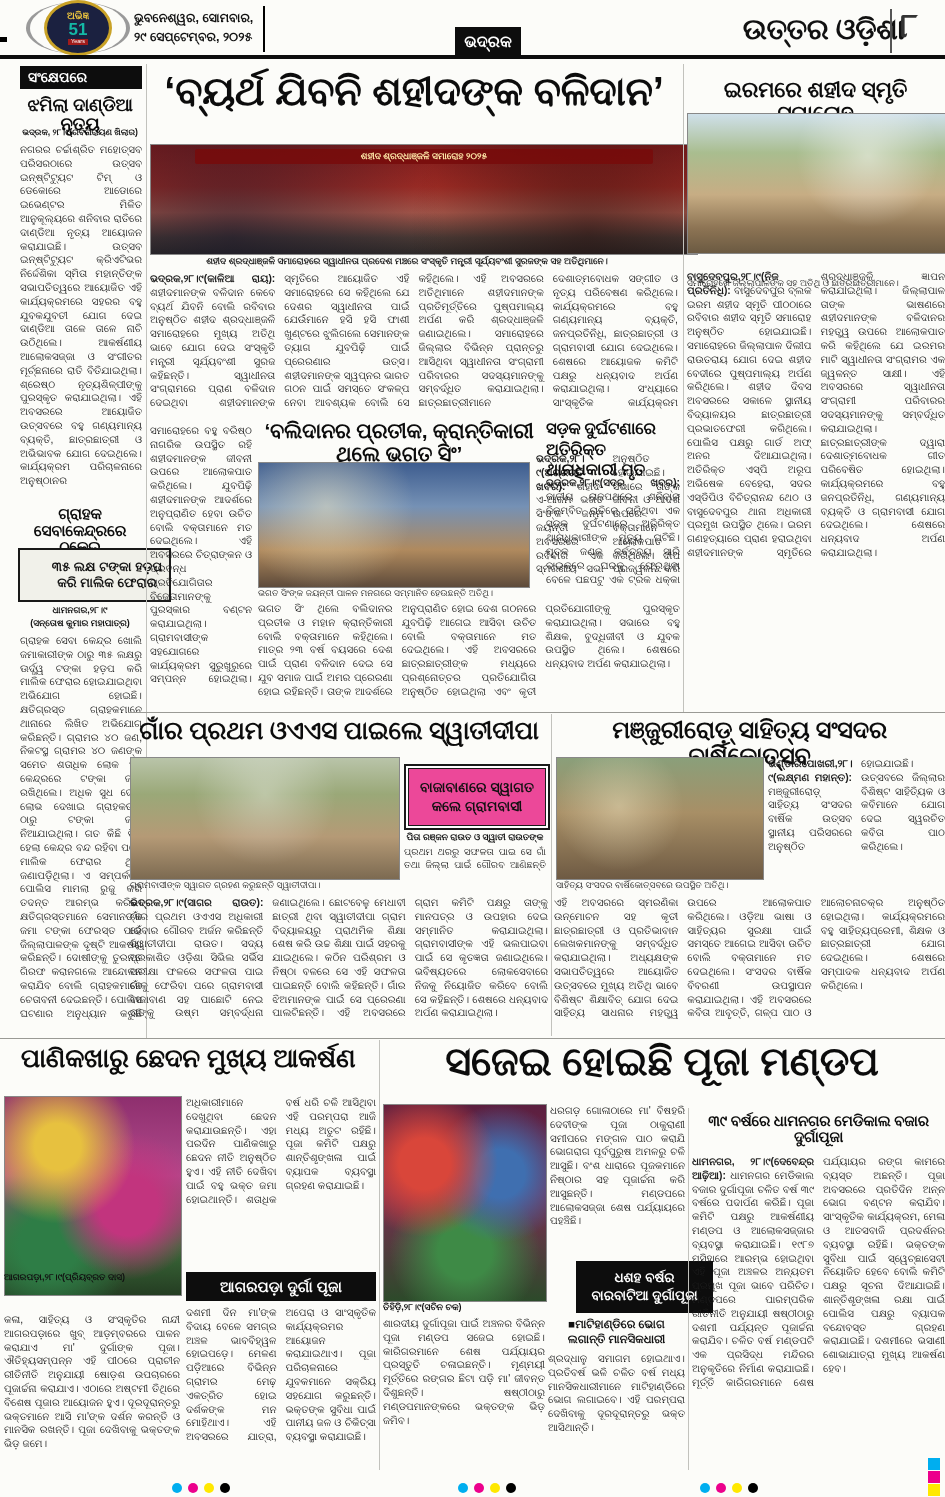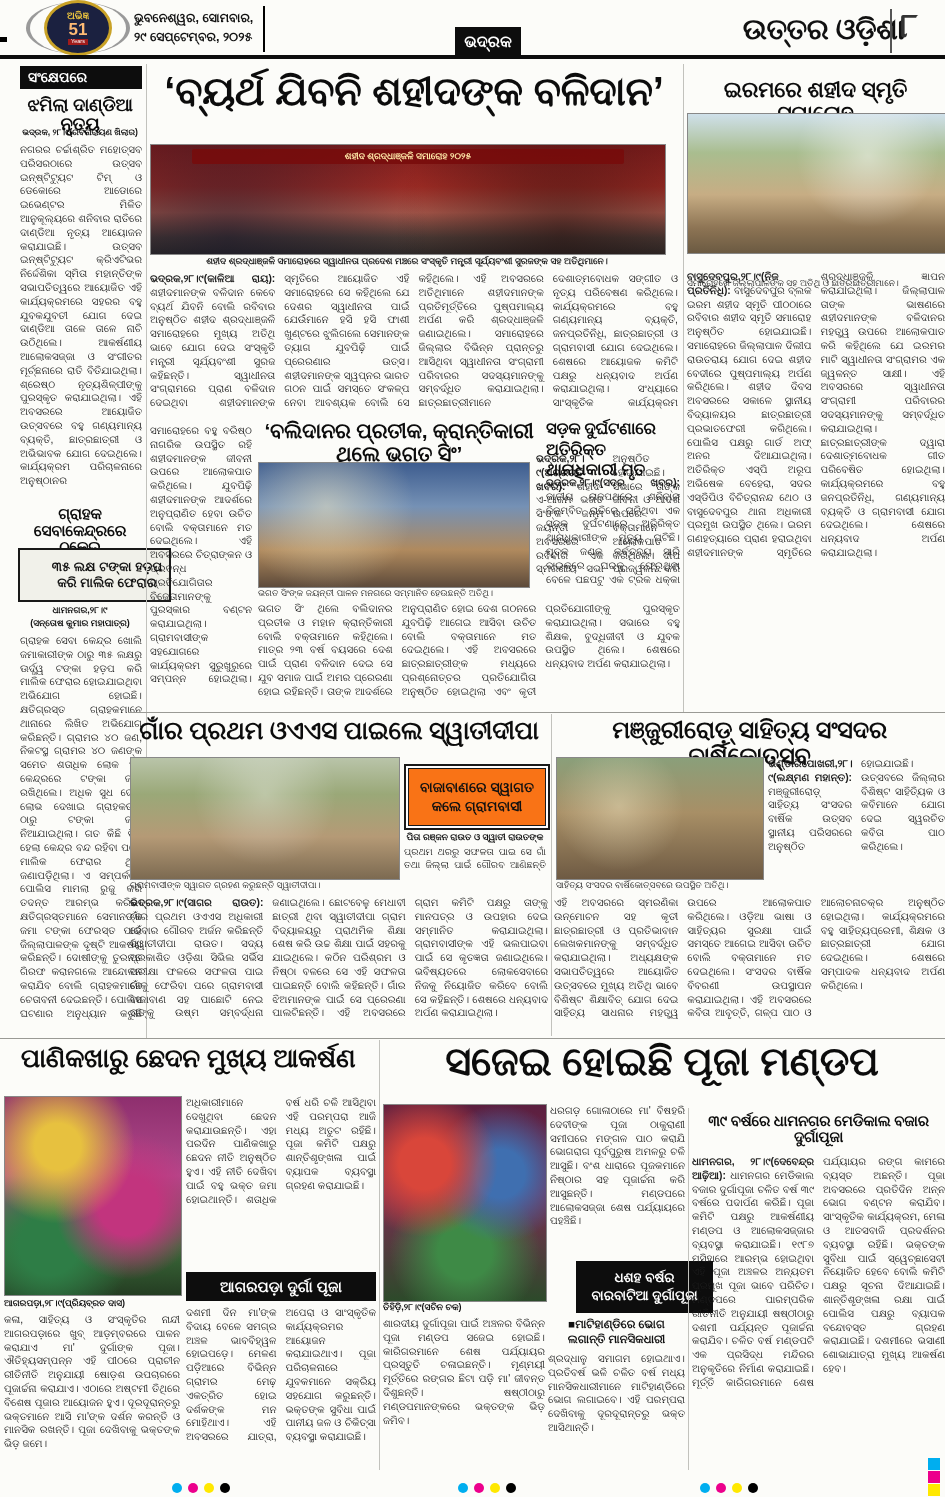--- a/index.html
+++ b/index.html
@@ -8,37 +8,37 @@
   .abs{position:absolute;}
   .hl{font-weight:bold;color:#0c0c0c;text-align:center;line-height:1.08;letter-spacing:-.3px;}
   .body-txt{font-size:10.3px;line-height:1.34;text-align:justify;color:#1c1c1c;overflow:hidden;column-gap:9px;}
   .c1{column-count:1}.c2{column-count:2}.c3{column-count:3}.c4{column-count:4}
   .dl{font-weight:bold;}
   .cap{font-size:9px;color:#222;line-height:1.25;overflow:hidden;}
   .photo{overflow:hidden;border:1px solid #888;}
   .blackbox{background:#0d0d0d;color:#fff;font-weight:bold;display:flex;align-items:center;justify-content:center;text-align:center;}
   .vrule{background:#c2c2bd;width:1px;}
   .hrule{background:#9a9a95;height:1px;}
-  .ph-main{background:radial-gradient(circle at 15% 85%,rgba(20,20,40,.55),transparent 45%),radial-gradient(circle at 80% 80%,rgba(30,10,10,.5),transparent 40%),linear-gradient(180deg,#7d1c1c 0%,#9e2b24 38%,#a8574a 62%,#4a3a35 85%,#2f2a28 100%);}
+  .ph-main{background:radial-gradient(circle at 15% 85%,rgba(20,20,40,.55),transparent 45%),radial-gradient(circle at 80% 80%,rgba(30,10,10,.5),transparent 40%),linear-gradient(180deg,#7d1c1c 0%,#9e2b24 38%,#a8574a 62%,#4a3a35 85%,#2f2a28 100%);padding-left:32px;}
   .ph-iram{background:radial-gradient(circle at 70% 30%,rgba(255,255,255,.5),transparent 35%),linear-gradient(180deg,#cfe0ea 0%,#a9bd8f 28%,#c7ad84 58%,#8d7454 82%,#6b5a42 100%);}
   .ph-bhagat{background:radial-gradient(circle at 25% 35%,rgba(250,240,200,.5),transparent 40%),linear-gradient(180deg,#3e5d8f 0%,#7591b5 35%,#b08a5e 70%,#5d4a3a 100%);}
   .ph-oas{background:radial-gradient(circle at 50% 30%,rgba(255,255,255,.35),transparent 45%),linear-gradient(180deg,#b9c4a9 0%,#9aa878 30%,#b59a76 65%,#7c6a51 100%);}
   .ph-sahitya{background:radial-gradient(circle at 30% 40%,rgba(255,245,210,.4),transparent 40%),linear-gradient(180deg,#8a9f7a 0%,#a88f66 45%,#6e5a43 100%);}
   .ph-durga1{background:radial-gradient(circle at 30% 25%,#e7c13f 0 12%,transparent 40%),radial-gradient(circle at 70% 55%,#c2347e 0 18%,transparent 45%),radial-gradient(circle at 25% 75%,#2e7d46 0 15%,transparent 42%),linear-gradient(180deg,#8e2f6e 0%,#b24a8c 40%,#3c6b3a 75%,#243d22 100%);}
   .ph-durga2{background:radial-gradient(circle at 25% 30%,#d9463a 0 14%,transparent 40%),radial-gradient(circle at 72% 35%,#3f6fb0 0 14%,transparent 40%),radial-gradient(circle at 50% 75%,#3e8a46 0 16%,transparent 45%),linear-gradient(180deg,#5b1f3f 0%,#7a2d52 45%,#2c4a2a 100%);}
   .banner{position:absolute;top:4px;left:8%;width:84%;background:rgba(120,10,10,.85);color:#ffe9a8;font-size:9px;font-weight:bold;text-align:center;padding:2px 0;border-radius:2px;}
   .reg-dot{position:absolute;width:10px;height:10px;border-radius:50%;}
   .reg-sq{position:absolute;width:12px;height:12px;}
   .logo-ring{position:absolute;left:26px;top:2px;width:96px;height:52px;border-left:4px solid #9a9a9a;border-right:4px solid #9a9a9a;border-radius:50%;display:flex;align-items:center;justify-content:center;}
   .logo-oval{width:62px;height:50px;background:#1b2140;border:3px solid #c9a227;border-radius:50%;display:flex;flex-direction:column;align-items:center;justify-content:center;line-height:1;}
   .logo-top{color:#e7c13f;font-size:10px;font-weight:bold;}
-  .logo-num{color:#fdba74;font-size:17px;font-weight:bold;}
+  .logo-num{color:#14b8a6;font-size:17px;font-weight:bold;}
   .logo-years{color:#fff;background:#a01b1b;font-size:5.5px;padding:0 3px;margin-top:1px;}
   .boxed-sub{border:2px solid #1a1a1a;background:#f1f1ea;font-weight:bold;text-align:center;}
-  .inset-box{border:2px solid #1a1a1a;box-shadow:0 0 0 2px #fff inset,0 0 0 3px #1a1a1a inset;background:#f97316;font-weight:bold;text-align:center;display:flex;flex-direction:column;justify-content:center;}
+  .inset-box{border:2px solid #1a1a1a;box-shadow:0 0 0 2px #fff inset,0 0 0 3px #1a1a1a inset;background:#ec4899;font-weight:bold;text-align:center;display:flex;flex-direction:column;justify-content:center;}
 </style>
 </head>
 <body>
 
 <div id="page">
 
   <div class="abs" style="left:0;top:37px;width:7px;height:5px;background:#000;"></div>
 
   <div class="logo-ring">
     <div class="logo-oval">
@@ -148,21 +148,21 @@
   <div class="abs body-txt c2" style="left:768px;top:757px;width:177px;height:122px;">
     <b class="dl">ଭଣ୍ଡାରିପୋଖରୀ,୨୮।୯(ଲକ୍ଷ୍ମଣ ମହାନ୍ତ):</b>
     <span>ମଞ୍ଜୁରୀରୋଡ଼୍ ସାହିତ୍ୟ ସଂସଦର ବାର୍ଷିକ ଉତ୍ସବ ସ୍ଥାନୀୟ ପରିସରରେ ଅନୁଷ୍ଠିତ ହୋଇଯାଇଛି। ଉତ୍ସବରେ ଜିଲ୍ଲାର ବିଶିଷ୍ଟ ସାହିତ୍ୟିକ ଓ କବିମାନେ ଯୋଗ ଦେଇ ସ୍ୱରଚିତ କବିତା ପାଠ କରିଥିଲେ।</span>
   </div>
   <div class="abs body-txt c3" style="left:554px;top:896px;width:391px;height:140px;">ଏହି ଅବସରରେ ସ୍ମରଣିକା ଉନ୍ମୋଚନ ସହ କୃତୀ ଛାତ୍ରଛାତ୍ରୀ ଓ ପ୍ରତିଭାବାନ ଲେଖକମାନଙ୍କୁ ସମ୍ବର୍ଦ୍ଧିତ କରାଯାଇଥିଲା। ଅଧ୍ୟକ୍ଷଙ୍କ ସଭାପତିତ୍ୱରେ ଆୟୋଜିତ ଉତ୍ସବରେ ମୁଖ୍ୟ ଅତିଥି ଭାବେ ବିଶିଷ୍ଟ ଶିକ୍ଷାବିତ୍ ଯୋଗ ଦେଇ ସାହିତ୍ୟ ସାଧନାର ମହତ୍ତ୍ୱ ଉପରେ ଆଲୋକପାତ କରିଥିଲେ। ଓଡ଼ିଆ ଭାଷା ଓ ସାହିତ୍ୟର ସୁରକ୍ଷା ପାଇଁ ସମସ୍ତେ ଆଗେଇ ଆସିବା ଉଚିତ ବୋଲି ବକ୍ତାମାନେ ମତ ଦେଇଥିଲେ। ସଂସଦର ବାର୍ଷିକ ବିବରଣୀ ଉପସ୍ଥାପନ କରାଯାଇଥିଲା। ଏହି ଅବସରରେ କବିତା ଆବୃତ୍ତି, ଗଳ୍ପ ପାଠ ଓ ଆଲୋଚନାଚକ୍ର ଅନୁଷ୍ଠିତ ହୋଇଥିଲା। କାର୍ଯ୍ୟକ୍ରମରେ ବହୁ ସାହିତ୍ୟପ୍ରେମୀ, ଶିକ୍ଷକ ଓ ଛାତ୍ରଛାତ୍ରୀ ଯୋଗ ଦେଇଥିଲେ। ଶେଷରେ ସମ୍ପାଦକ ଧନ୍ୟବାଦ ଅର୍ପଣ କରିଥିଲେ।</div>
 
   <div class="abs hrule" style="left:0;top:1038px;width:945px;"></div>
 
   <div class="abs hl" style="left:2px;top:1044px;width:372px;font-size:26px;">ପାଣିକଖାରୁ ଛେଦନ ମୁଖ୍ୟ ଆକର୍ଷଣ</div>
   <div class="abs photo ph-durga1" style="left:4px;top:1096px;width:176px;height:198px;"></div>
-  <div class="abs" style="left:4px;top:1298px;width:176px;font-size:9px;font-weight:bold;">ଆଗରପଡ଼ା,୨୮।୯(ପ୍ରିୟବ୍ରତ ଦାସ)</div>
+  <div class="abs" style="left:4px;top:1272px;width:176px;font-size:9px;font-weight:bold;">ଆଗରପଡ଼ା,୨୮।୯(ପ୍ରିୟବ୍ରତ ଦାସ)</div>
   <div class="abs body-txt c1" style="left:4px;top:1313px;width:176px;height:157px;">କଳା, ସାହିତ୍ୟ ଓ ସଂସ୍କୃତିର ନାନ୍ଦୀ ଆଗରପଡ଼ାରେ ଖୁବ୍ ଆଡ଼ମ୍ବରରେ ପାଳନ କରାଯାଏ ମା' ଦୁର୍ଗାଙ୍କ ପୂଜା। ଐତିହ୍ୟସମ୍ପନ୍ନ ଏହି ପୀଠରେ ପ୍ରାଚୀନ ରୀତିନୀତି ଅନୁଯାୟୀ ଷୋଡ଼ଶ ଉପଚାରରେ ପୂଜାର୍ଚ୍ଚନା କରାଯାଏ। ଏଠାରେ ଅଷ୍ଟମୀ ତିଥିରେ ବିଶେଷ ପୂଜାର ଆୟୋଜନ ହୁଏ। ଦୂରଦୂରାନ୍ତରୁ ଭକ୍ତମାନେ ଆସି ମା'ଙ୍କ ଦର୍ଶନ କରନ୍ତି ଓ ମାନସିକ ରଖନ୍ତି। ପୂଜା ଦେଖିବାକୁ ଭକ୍ତଙ୍କ ଭିଡ଼ ଜମେ।</div>
   <div class="abs body-txt c2" style="left:186px;top:1096px;width:190px;height:170px;">ଅଧିକାରୀମାନେ ଦେଖୁଥିବା ଛେଦନ କରାଯାଉଛନ୍ତି। ଏହା ପରଦିନ ପାଣିକଖାରୁ ଛେଦନ ନୀତି ଅନୁଷ୍ଠିତ ହୁଏ। ଏହି ନୀତି ଦେଖିବା ପାଇଁ ବହୁ ଭକ୍ତ ଜମା ହୋଇଥାନ୍ତି। ଶତାଧିକ ବର୍ଷ ଧରି ଚଳି ଆସିଥିବା ଏହି ପରମ୍ପରା ଆଜି ମଧ୍ୟ ଅତୁଟ ରହିଛି। ପୂଜା କମିଟି ପକ୍ଷରୁ ଶାନ୍ତିଶୃଙ୍ଖଳା ପାଇଁ ବ୍ୟାପକ ବ୍ୟବସ୍ଥା ଗ୍ରହଣ କରାଯାଇଛି।</div>
   <div class="abs blackbox" style="left:186px;top:1272px;width:190px;height:29px;font-size:15px;">
     <span>ଆଗରପଡ଼ା ଦୁର୍ଗା ପୂଜା</span>
   </div>
   <div class="abs body-txt c2" style="left:186px;top:1306px;width:190px;height:164px;">ଦଶମୀ ଦିନ ମା'ଙ୍କ ବିଦାୟ ବେଳେ ସମଗ୍ର ଅଞ୍ଚଳ ଭାବବିହ୍ୱଳ ହୋଇପଡ଼େ। ମେଳଣ ପଡ଼ିଆରେ ବିଭିନ୍ନ ଗ୍ରାମର ମେଢ଼ ଏକତ୍ରିତ ହୋଇ ଦର୍ଶକଙ୍କ ମନ ମୋହିଥାଏ। ଏହି ଅବସରରେ ଯାତ୍ରା, ଅପେରା ଓ ସାଂସ୍କୃତିକ କାର୍ଯ୍ୟକ୍ରମର ଆୟୋଜନ କରାଯାଇଥାଏ। ପୂଜା ପରିଚାଳନାରେ ଯୁବକମାନେ ସକ୍ରିୟ ସହଯୋଗ କରୁଛନ୍ତି। ଭକ୍ତଙ୍କ ସୁବିଧା ପାଇଁ ପାନୀୟ ଜଳ ଓ ଚିକିତ୍ସା ବ୍ୟବସ୍ଥା କରାଯାଇଛି।</div>
 
   <div class="abs vrule" style="left:379px;top:1040px;height:430px;"></div>
 
   <div class="abs hl" style="left:382px;top:1040px;width:560px;font-size:40px;">ସଜେଇ ହୋଇଛି ପୂଜା ମଣ୍ଡପ</div>

